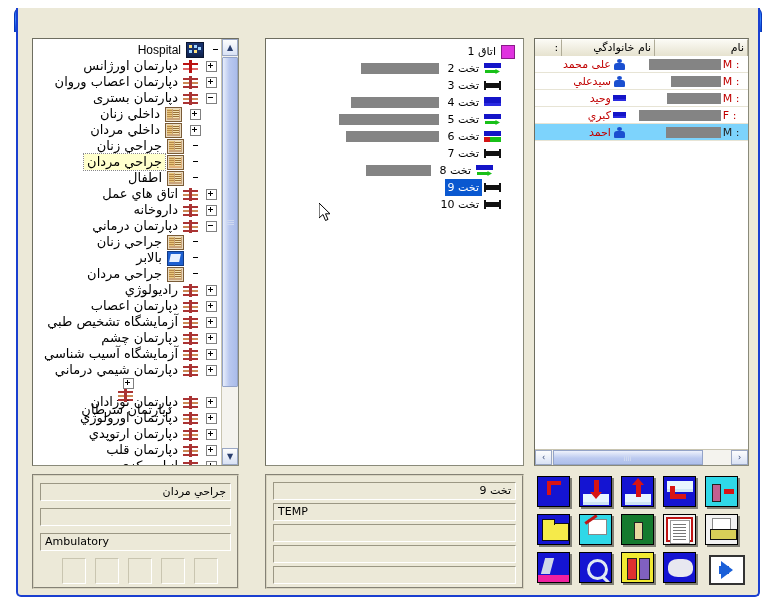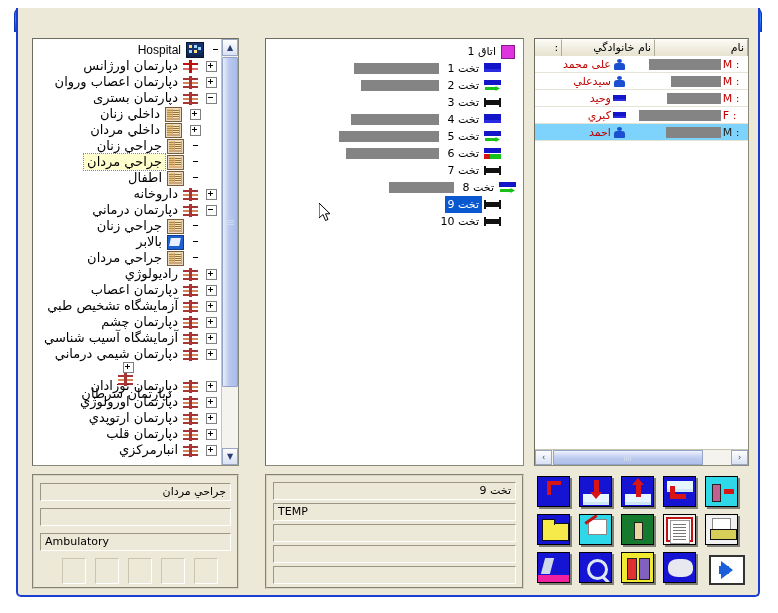--- a/index.html
+++ b/index.html
@@ -332,20 +332,25 @@
           <span class="lbl">جراحي مردان</span>
         </div>
         <div class="tnode" style="padding-right: 20px;">
           <span class="expander none"></span>
           <span class="ico ico-ward"></span>
           <span class="lbl">اطفال</span>
         </div>
         <div class="tnode" style="padding-right: 4px;">
           <span class="expander plus"></span>
           <span class="ico ico-dept"></span>
+          <span class="lbl">اتاق هاي عمل</span>
+        </div>
+        <div class="tnode" style="padding-right: 4px;">
+          <span class="expander plus"></span>
+          <span class="ico ico-dept"></span>
           <span class="lbl">داروخانه</span>
         </div>
         <div class="tnode" style="padding-right: 4px;">
           <span class="expander"></span>
           <span class="ico ico-dept"></span>
           <span class="lbl">دپارتمان درماني</span>
         </div>
         <div class="tnode" style="padding-right: 20px;">
           <span class="expander none"></span>
           <span class="ico ico-ward"></span>
@@ -429,25 +434,20 @@
     </div>
   </div>
 
   <div class="panel" id="bed-panel">
     <div id="bed-list">
         <div class="bnode">
           <span class="room-ico"></span>
           <span class="blbl">اتاق 1</span>
         </div>
         <div class="bnode" style="padding-right: 18px;">
-          <span class="bed-ico bed-occ"></span>
-          <span class="blbl">تخت 1</span>
-          <span class="redact" style="width:85px;margin-right:6px;"></span>
-        </div>
-        <div class="bnode" style="padding-right: 18px;">
           <span class="bed-ico bed-out"></span>
           <span class="blbl">تخت 2</span>
           <span class="redact" style="width:78px;margin-right:6px;"></span>
         </div>
         <div class="bnode" style="padding-right: 18px;">
           <span class="bed-ico bed-free"></span>
           <span class="blbl">تخت 3</span>
         </div>
         <div class="bnode" style="padding-right: 18px;">
           <span class="bed-ico bed-occ"></span>
@@ -461,21 +461,21 @@
         </div>
         <div class="bnode" style="padding-right: 18px;">
           <span class="bed-ico bed-res"></span>
           <span class="blbl">تخت 6</span>
           <span class="redact" style="width:93px;margin-right:6px;"></span>
         </div>
         <div class="bnode" style="padding-right: 18px;">
           <span class="bed-ico bed-free"></span>
           <span class="blbl">تخت 7</span>
         </div>
-        <div class="bnode" style="padding-right: 3px;">
+        <div class="bnode" style="padding-right: 26px;">
           <span class="bed-ico bed-out"></span>
           <span class="blbl">تخت 8</span>
           <span class="redact" style="width:65px;margin-right:6px;"></span>
         </div>
         <div class="bnode sel" style="padding-right: 18px;">
           <span class="bed-ico bed-free"></span>
           <span class="blbl">تخت 9</span>
         </div>
         <div class="bnode" style="padding-right: 18px;">
           <span class="bed-ico bed-free"></span>

